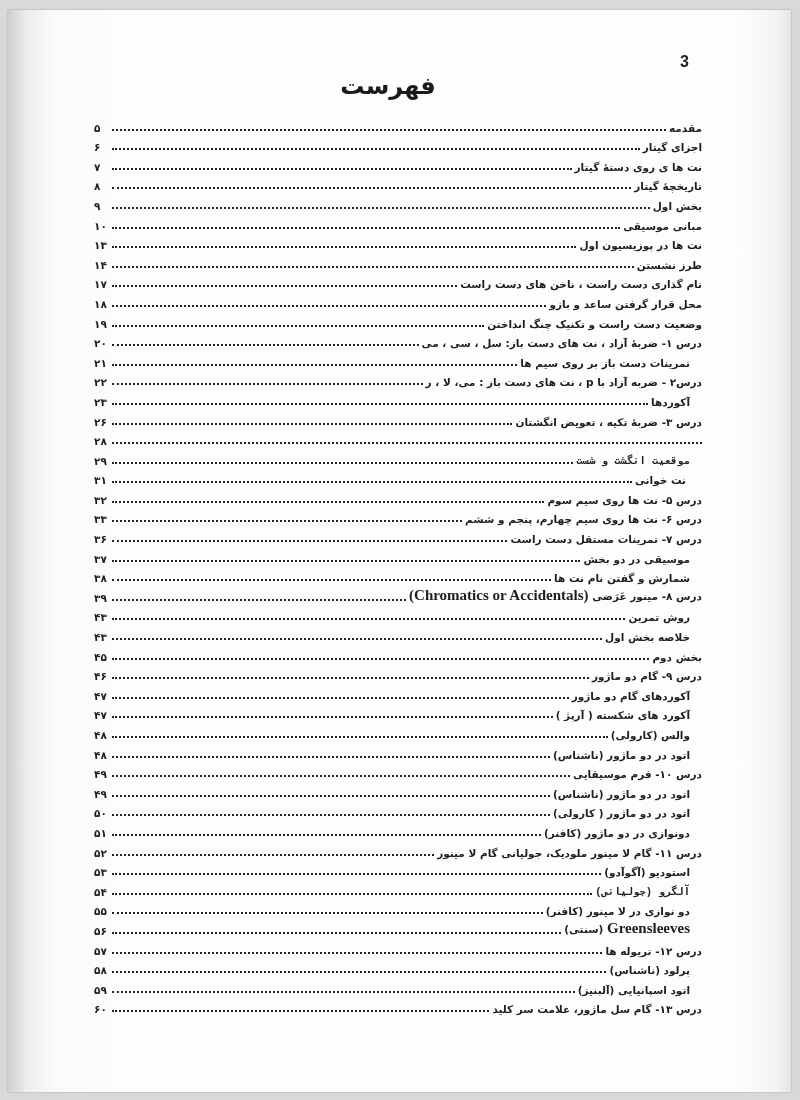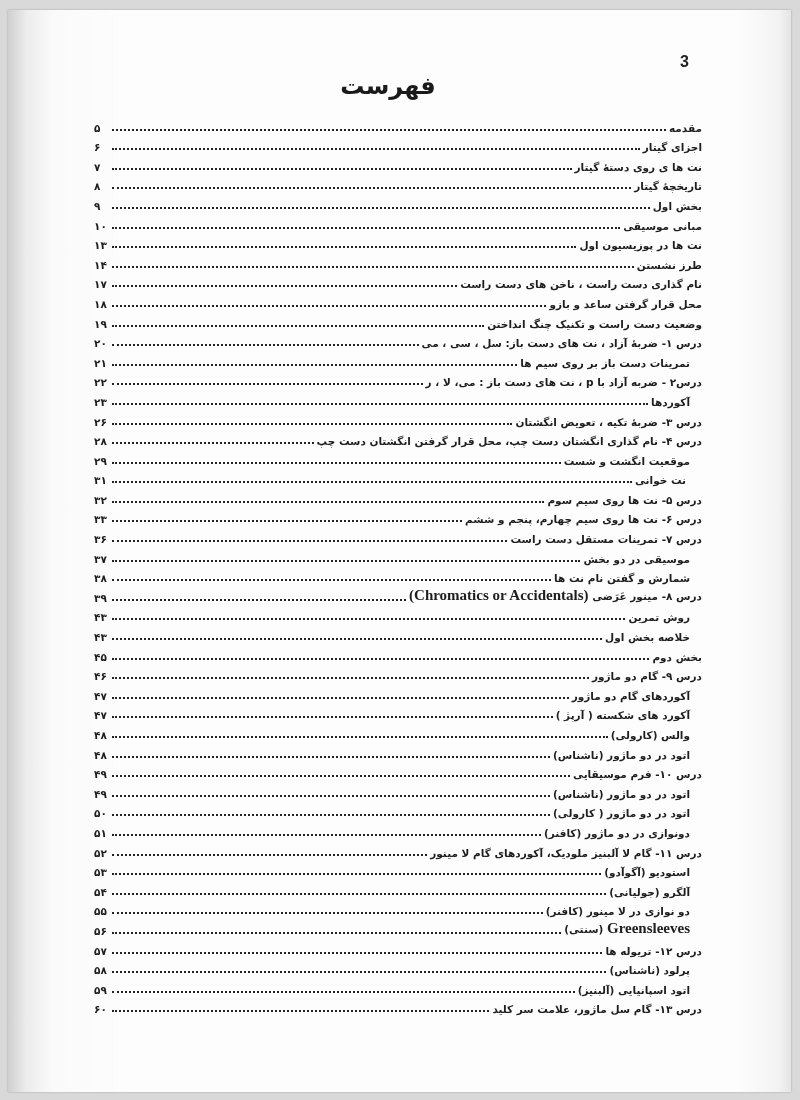--- a/index.html
+++ b/index.html
@@ -122,26 +122,25 @@
         <span class="label" style="padding-right: 12px;"><span>آکوردها</span></span>
         <span class="dots"></span>
         <span class="pg">۲۳</span>
       </div>
       <div class="row">
         <span class="label" style="padding-right: 0px;"><span class="lesson">درس ۳-</span> <span>ضربهٔ تکیه ، تعویض انگشتان</span></span>
         <span class="dots"></span>
         <span class="pg">۲۶</span>
       </div>
       <div class="row">
-        <span class="label" style="padding-right: 0px;"><span class="lesson">درس ۴-</span> <span>نام گذاری انگشتان دست چپ، محل قرار گرفتن انگشتان دست چپ</span></span>
         <span class="dots"></span>
         <span class="pg">۲۸</span>
       </div>
       <div class="row">
-        <span class="label" style="padding-right: 12px;"><span>موقعیت انگشت و شست</span></span>
+        <span class="label" style="padding-right: 12px; font-family: Liberation Mono, monospace;"><span>موقعیت انگشت و شست</span></span>
         <span class="dots"></span>
         <span class="pg">۲۹</span>
       </div>
       <div class="row">
         <span class="label" style="padding-right: 16px;"><span>نت خوانی</span></span>
         <span class="dots"></span>
         <span class="pg">۳۱</span>
       </div>
       <div class="row">
         <span class="label" style="padding-right: 0px;"><span class="lesson">درس ۵-</span> <span>نت ها روی سیم سوم</span></span>
@@ -227,31 +226,31 @@
         <span class="label" style="padding-right: 12px;"><span>اتود در دو ماژور ( کارولی)</span></span>
         <span class="dots"></span>
         <span class="pg">۵۰</span>
       </div>
       <div class="row">
         <span class="label" style="padding-right: 12px;"><span>دونوازی در دو ماژور (کافنر)</span></span>
         <span class="dots"></span>
         <span class="pg">۵۱</span>
       </div>
       <div class="row">
-        <span class="label" style="padding-right: 0px;"><span class="lesson">درس ۱۱-</span> <span>گام لا آلبنیز ملودیک، آکوردهای گام لا مینور</span></span>
+        <span class="label" style="padding-right: 0px;"><span class="lesson">درس ۱۱-</span> <span>گام لا مینور ملودیک، جولیانی گام لا مینور</span></span>
         <span class="dots"></span>
         <span class="pg">۵۲</span>
       </div>
       <div class="row">
         <span class="label" style="padding-right: 12px;"><span>استودیو (آگوآدو)</span></span>
         <span class="dots"></span>
         <span class="pg">۵۳</span>
       </div>
       <div class="row">
-        <span class="label" style="padding-right: 12px;"><span>آلگرو (جولیانی)</span></span>
+        <span class="label" style="padding-right: 12px; font-family: Liberation Mono, monospace;"><span>آلگرو (جولیانی)</span></span>
         <span class="dots"></span>
         <span class="pg">۵۴</span>
       </div>
       <div class="row">
         <span class="label" style="padding-right: 12px; margin-top: 44px;"><span>دو نوازی در لا مینور (کافنر)</span></span>
         <span class="dots"></span>
         <span class="pg">۵۵</span>
       </div>
       <div class="row">
         <span class="label" style="padding-right: 12px;"><span class="en">Greensleeves</span> <span>(سنتی)</span> </span>

